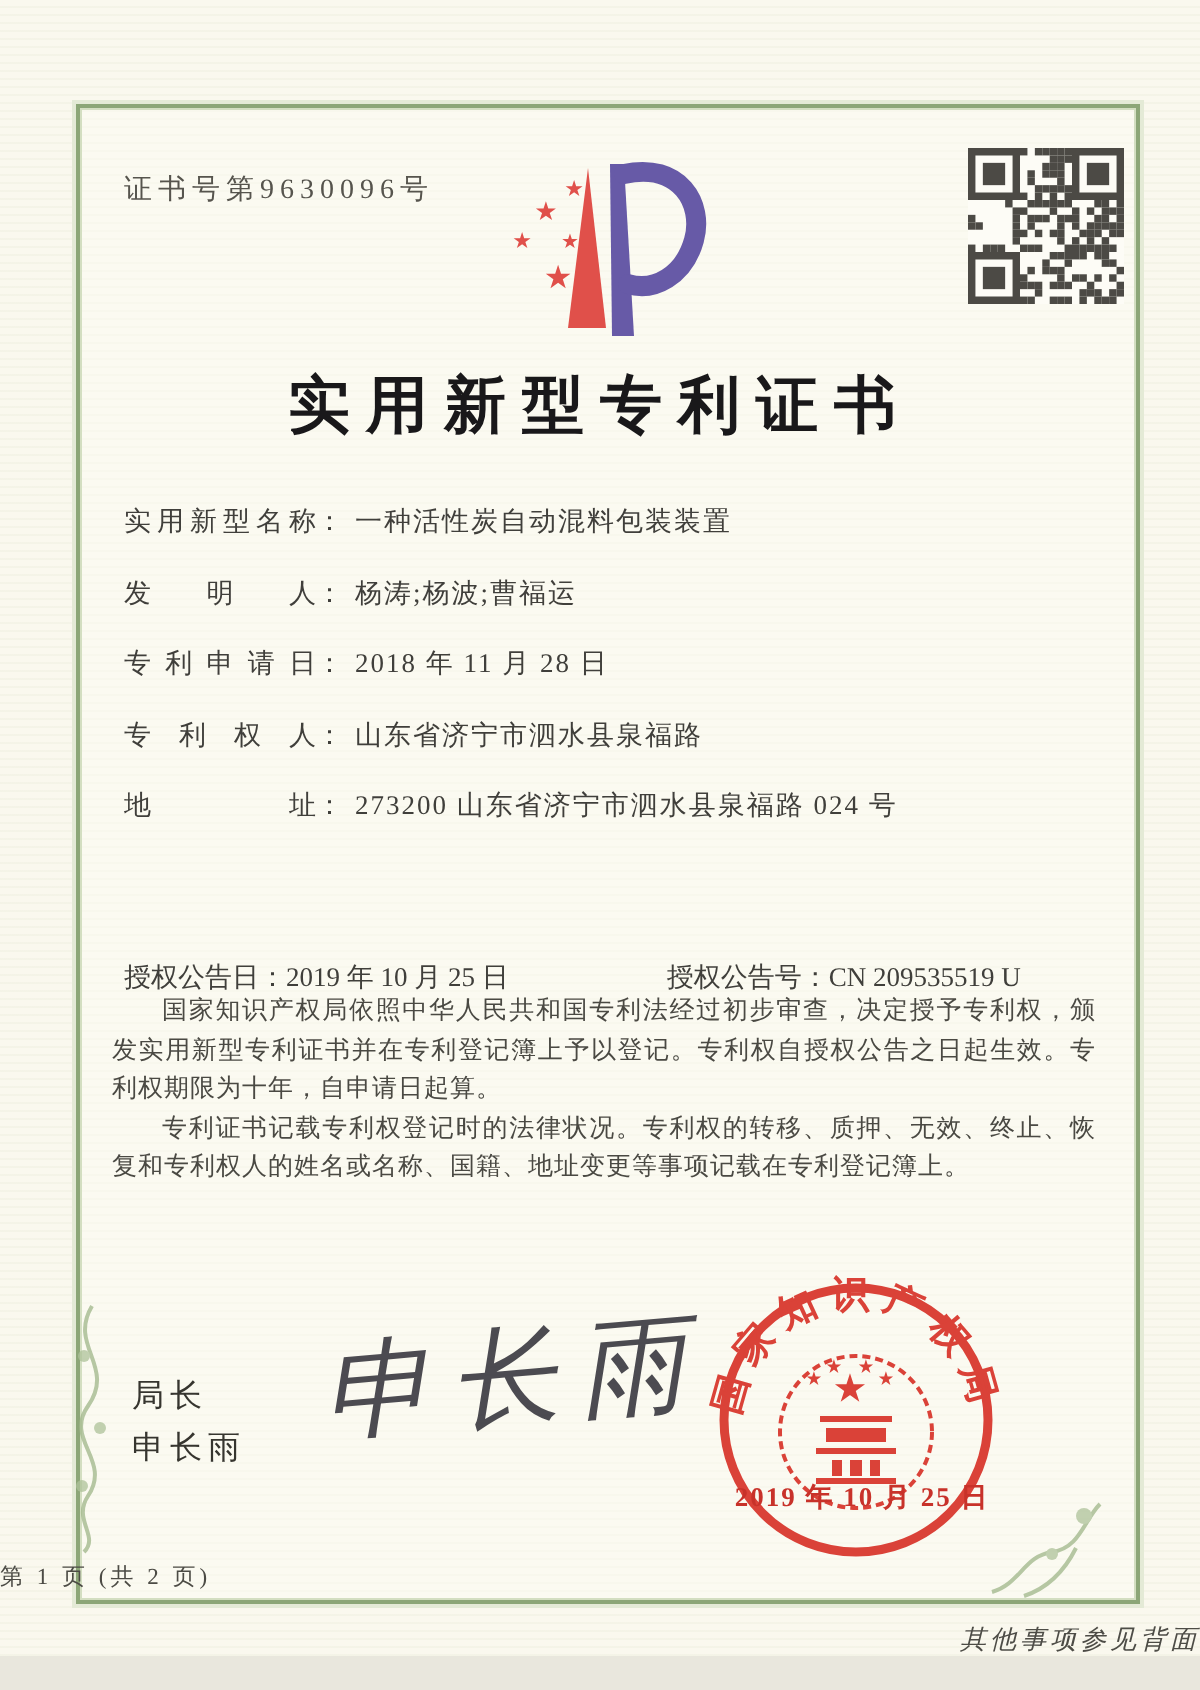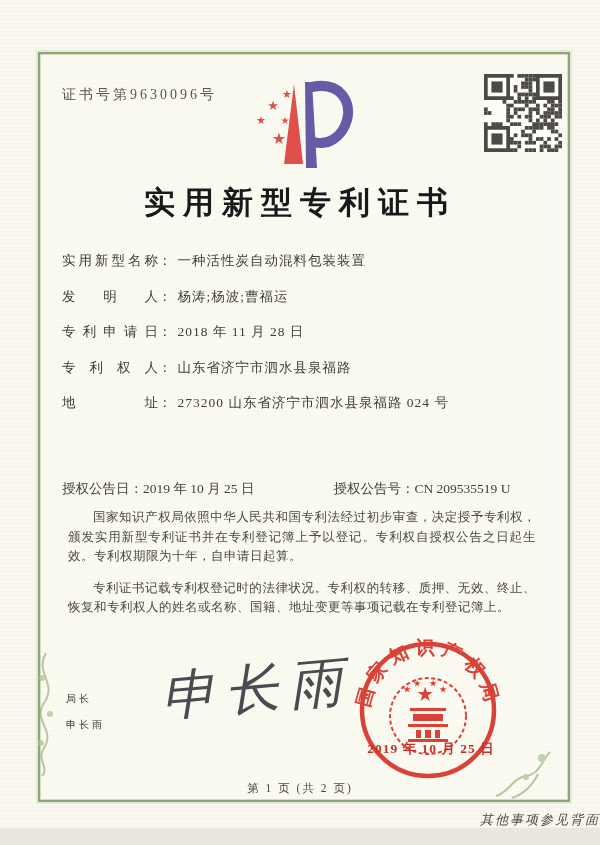--- a/index.html
+++ b/index.html
@@ -30,35 +30,35 @@
   .frow{height:35.5px;line-height:22px;white-space:nowrap;}
   .flabel{display:inline-block;width:96px;text-align:justify;text-align-last:justify;vertical-align:top;}
   .fcolon{display:inline-block;margin-right:6px;}
   .fvalue{letter-spacing:1px;}
   .grantrow{position:absolute;left:62px;top:464px;width:490px;font-size:13.5px;white-space:nowrap;color:#403f3b;margin-top:16px;}
   .grant-left{display:inline-block;width:268px;}
   .paras{
     position:absolute;left:56px;top:496px;width:492px;
     font-size:12.5px;line-height:19.5px;text-align:justify;color:#4a4943;letter-spacing:.5px;
   }
-  .paras p{margin:12px;text-indent:2em;}
-  .signer{position:absolute;left:66px;top:686px;font-size:10px;letter-spacing:3px;color:#36352f;line-height:26px;}
+  .paras p{margin:0;text-indent:2em;}
+  .signer{position:absolute;left:66px;top:686px;font-size:16px;letter-spacing:3px;color:#36352f;line-height:26px;}
   .signature{
     position:absolute;left:162px;top:652px;width:220px;height:100px;
     font-size:54px;color:#34333b;transform:rotate(-5deg);letter-spacing:10px;
     font-style:italic;opacity:.88;white-space:nowrap;
   }
   .seal{position:absolute;left:352px;top:634px;width:152px;height:152px;opacity:.93;}
   .seal svg text{letter-spacing:6px;font-weight:bold;}
   .sealdate{
     position:absolute;left:356px;top:740px;width:150px;text-align:center;
     font-size:13.5px;color:#c8322a;letter-spacing:1px;font-weight:bold;white-space:nowrap;
   }
   .pagenum{
-    position:absolute;left:0;top:781px;width:100%;text-align:center;
+    position:absolute;left:0;top:781px;width:100%;
     font-size:11.5px;letter-spacing:2px;color:#4c4b45;
   }
   .backnote{
     position:absolute;left:0;top:811px;width:100%;text-align:right;
     font-size:13px;letter-spacing:2px;color:#4d4c46;font-style:italic;
   }
   .orn-left{position:absolute;left:28px;top:648px;width:36px;height:130px;opacity:.75;}
   .orn-right{position:absolute;left:492px;top:744px;width:62px;height:58px;opacity:.75;}
 </style>
 </head>

